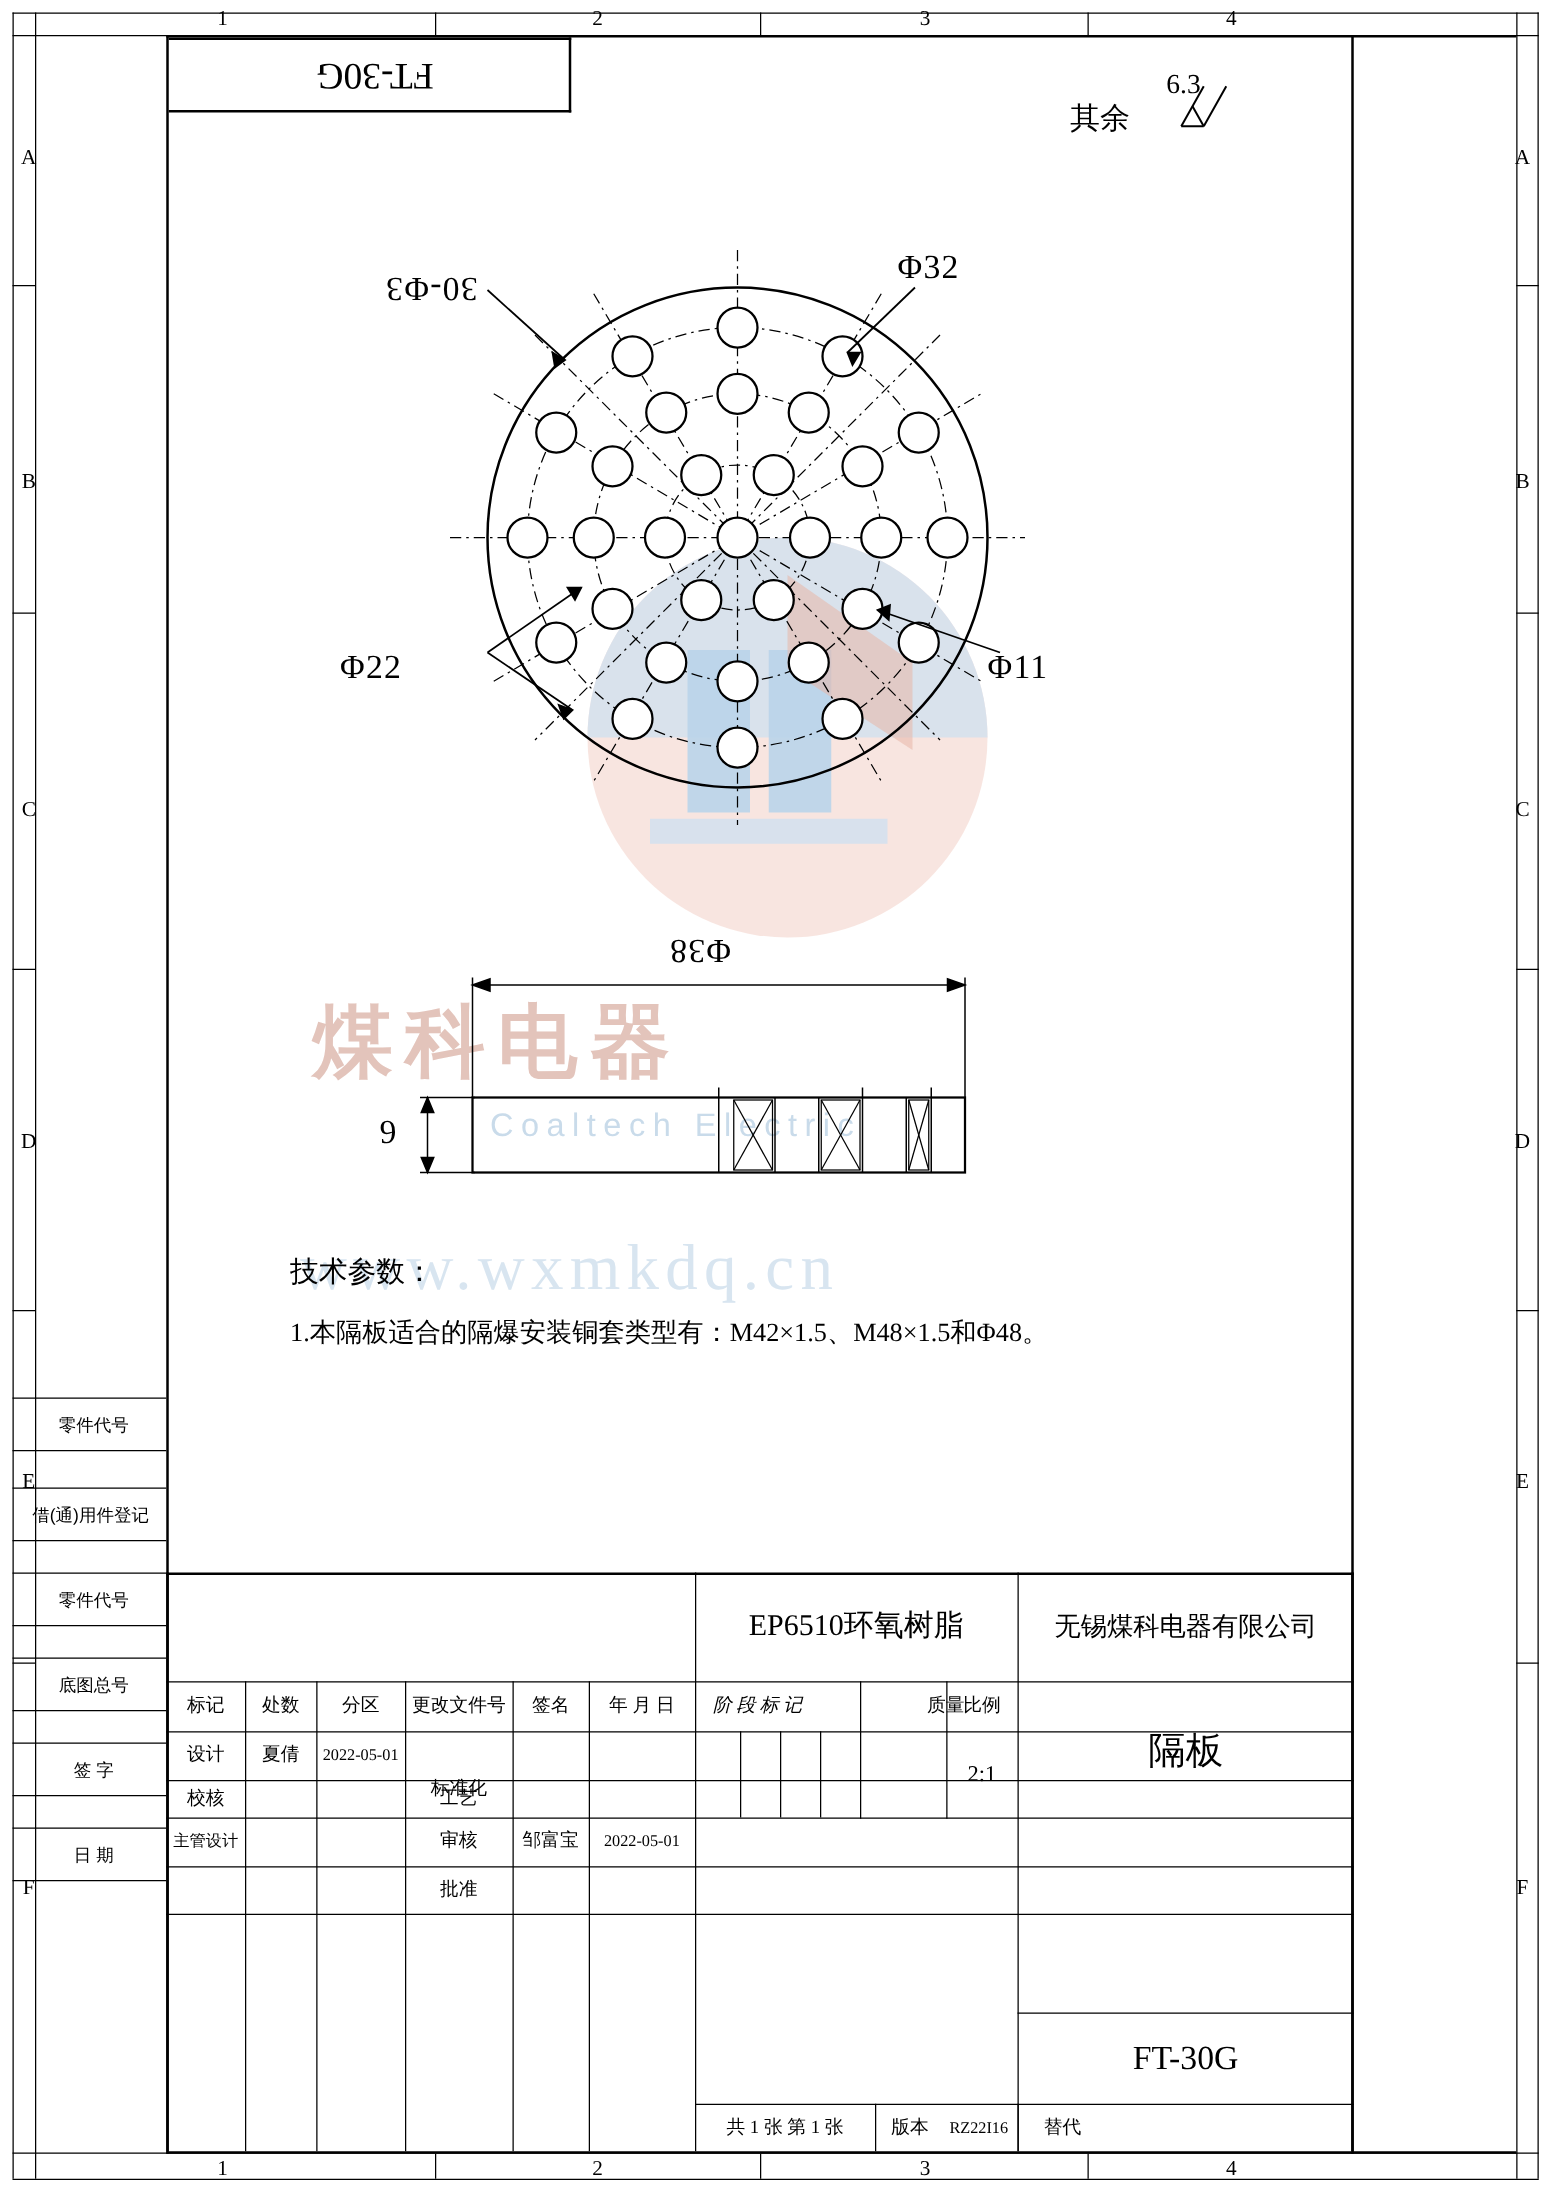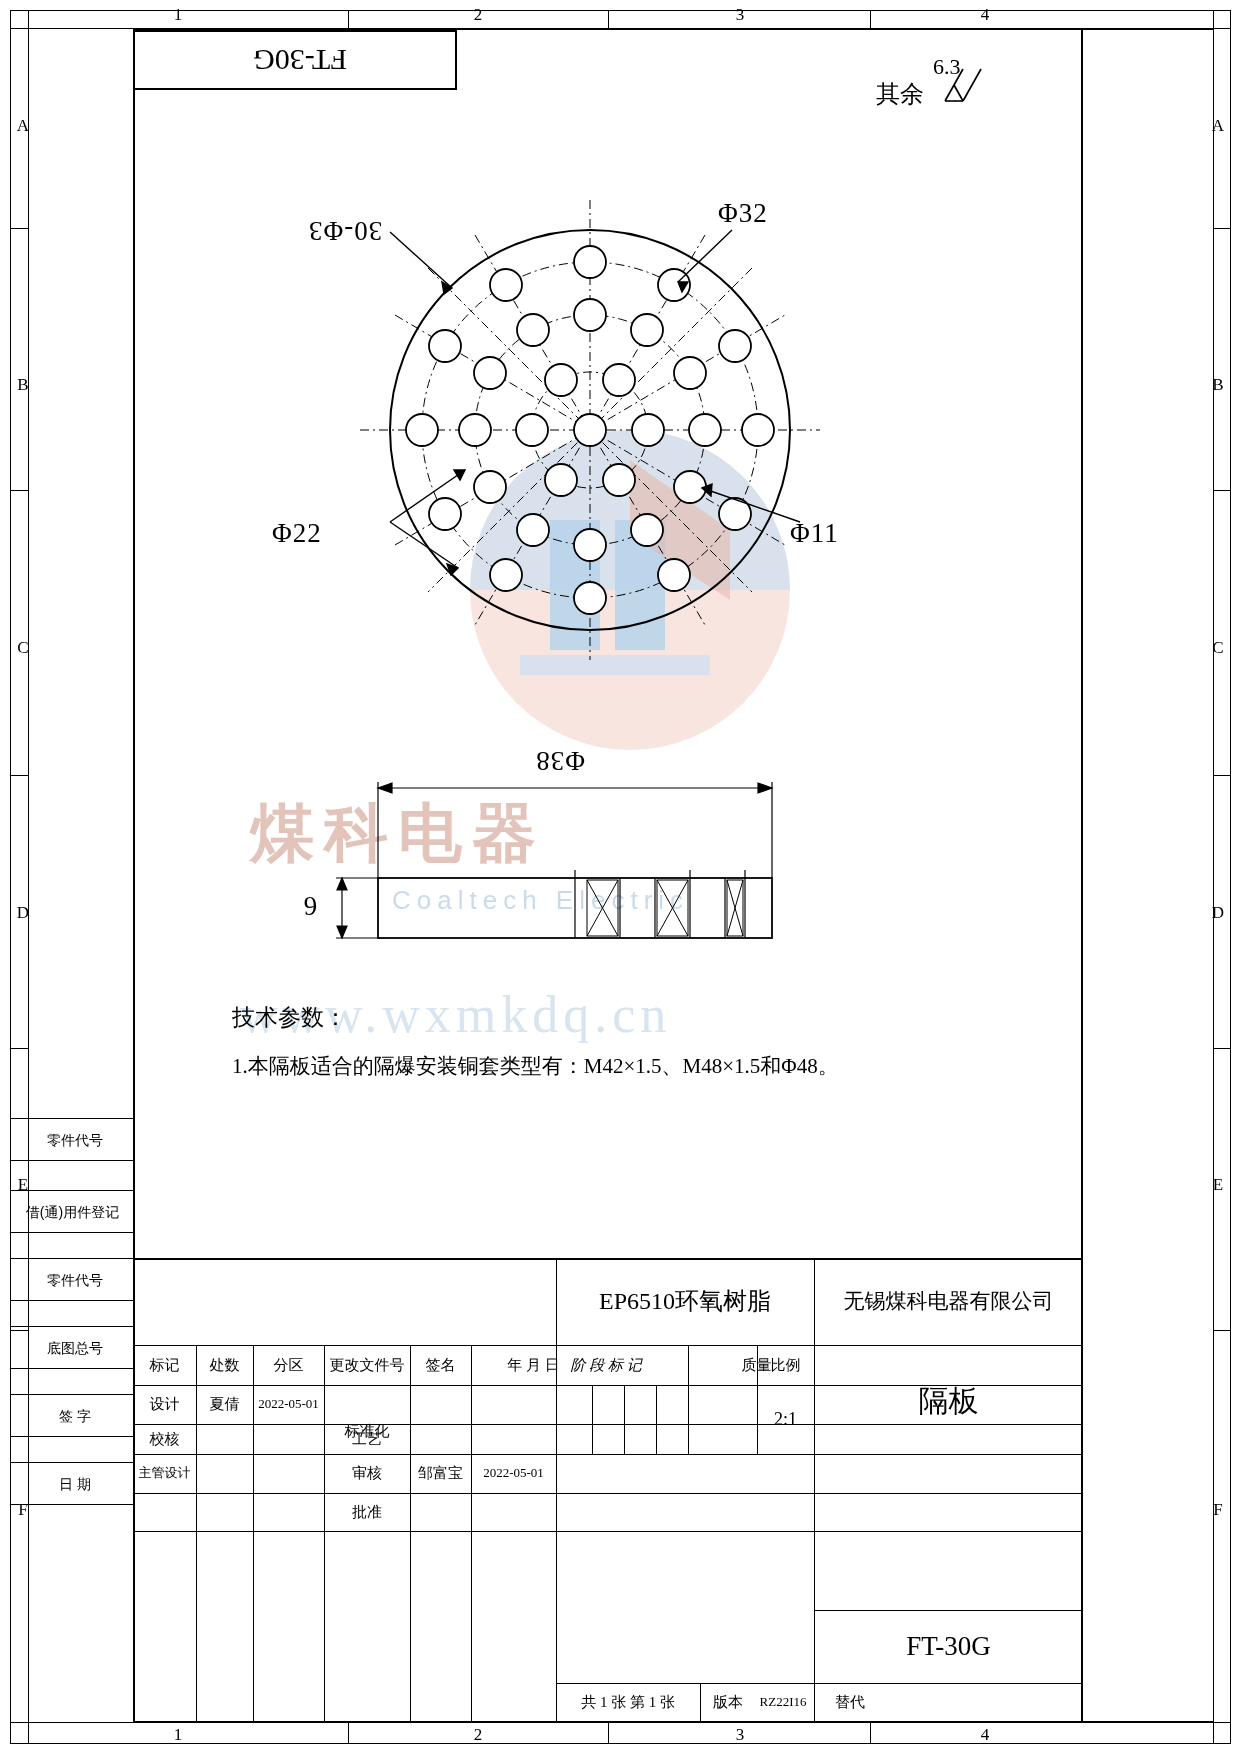--- a/index.html
+++ b/index.html
@@ -89,21 +89,21 @@
   </svg>
   <div class="wm" style="left:250px;top:790px;font-family:'Liberation Serif',serif;font-size:64px;color:#e3c4bb;font-weight:bold;letter-spacing:10px;">煤科电器</div>
   <div class="wm" style="left:392px;top:885px;font-family:'Liberation Sans',sans-serif;font-size:26px;color:#c9dbea;letter-spacing:6px;">Coaltech Electric</div>
   <div class="wm" style="left:240px;top:985px;font-family:'Liberation Serif',serif;font-size:52px;color:#d8e5f0;letter-spacing:5px;">www.wxmkdq.cn</div>
 
   <div class="ln" style="left:135px;top:30px;width:322px;height:2px;"></div>
   <div class="ln" style="left:135px;top:88px;width:322px;height:2px;"></div>
   <div class="ln" style="left:455px;top:30px;width:2px;height:60px;"></div>
   <div class="abs rot180" style="left:200px;top:38px;width:200px;height:44px;font-family:'Liberation Serif',serif;font-size:30px;text-align:center;line-height:44px;">FT-30G</div>
 
-  <div class="abs" style="left:876px;top:78px;font-family:Liberation Serif, serif;font-size:24px;">其余</div>
+  <div class="abs" style="left:856px;top:78px;font-family:Liberation Serif, serif;font-size:24px;">其余</div>
   <div class="abs" style="left:933px;top:54px;font-family:'Liberation Serif',serif;font-size:22px;">6.3</div>
   <svg class="abs" style="left:925px;top:55px;" width="70" height="60" viewBox="0 0 70 60">
     <path d="M20 46 L38 14" stroke="#000" stroke-width="1.6" fill="none"></path>
     <path d="M38 46 L56 14" stroke="#000" stroke-width="1.6" fill="none"></path>
     <path d="M20 46 L38 46" stroke="#000" stroke-width="1.6" fill="none"></path>
     <path d="M38 46 L29 30" stroke="#000" stroke-width="1.6" fill="none"></path>
   </svg>
 
   <svg class="abs" style="left:330px;top:170px;" width="520" height="500" viewBox="0 0 520 500">
     <g stroke="#000" fill="none" stroke-width="2">
@@ -273,21 +273,21 @@
   <div class="ln vl" style="left:700px;top:1683px;height:38px;"></div>
   <div class="ln vl" style="left:814px;top:1683px;height:38px;"></div>
   <div class="ln hl" style="left:814px;top:1610px;width:269px;"></div>
   <div class="ln vl" style="left:1081px;top:1258px;height:463px;width:2px;"></div>
 
   <div class="tb-txt" style="left:133px;top:1345px;width:63px;height:40px;">标记</div>
   <div class="tb-txt" style="left:196px;top:1345px;width:57px;height:40px;">处数</div>
   <div class="tb-txt" style="left:253px;top:1345px;width:71px;height:40px;">分区</div>
   <div class="tb-txt" style="left:324px;top:1345px;width:86px;height:40px;">更改文件号</div>
   <div class="tb-txt" style="left:410px;top:1345px;width:61px;height:40px;">签名</div>
-  <div class="tb-txt" style="left:447px;top:1345px;width:85px;height:40px;padding-left:44px;">年 月 日</div>
+  <div class="tb-txt" style="left:471px;top:1345px;width:85px;height:40px;">年 月 日</div>
 
   <div class="tb-txt" style="left:133px;top:1385px;width:63px;height:39px;">设计</div>
   <div class="tb-txt" style="left:196px;top:1385px;width:57px;height:39px;">夏倩</div>
   <div class="tb-txt" style="left:253px;top:1385px;width:71px;height:39px;font-size:13px;">2022-05-01</div>
   <div class="tb-txt" style="left:324px;top:1385px;width:86px;height:39px;margin-top:27px;">标准化</div>
   <div class="tb-txt" style="left:410px;top:1385px;width:61px;height:39px;"></div>
   <div class="tb-txt" style="left:471px;top:1385px;width:85px;height:39px;font-size:13px;"></div>
 
   <div class="tb-txt" style="left:133px;top:1424px;width:63px;height:30px;">校核</div>
   <div class="tb-txt" style="left:196px;top:1424px;width:57px;height:30px;"></div>

